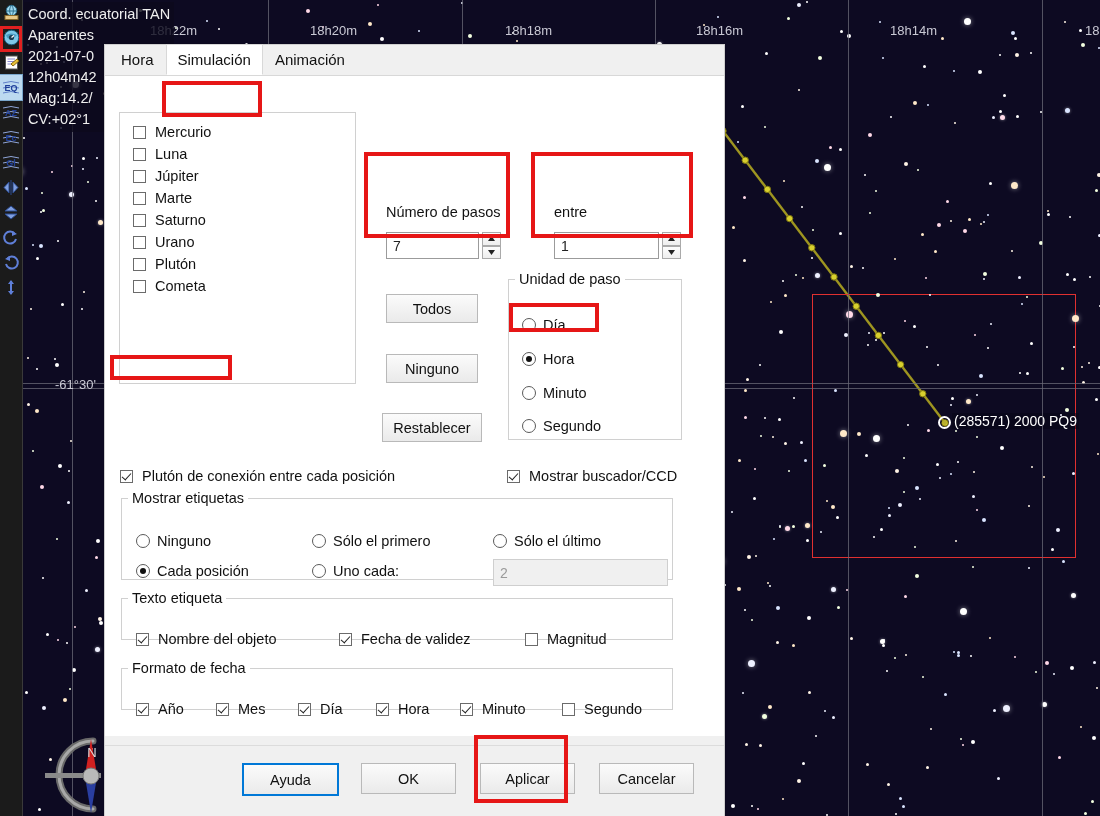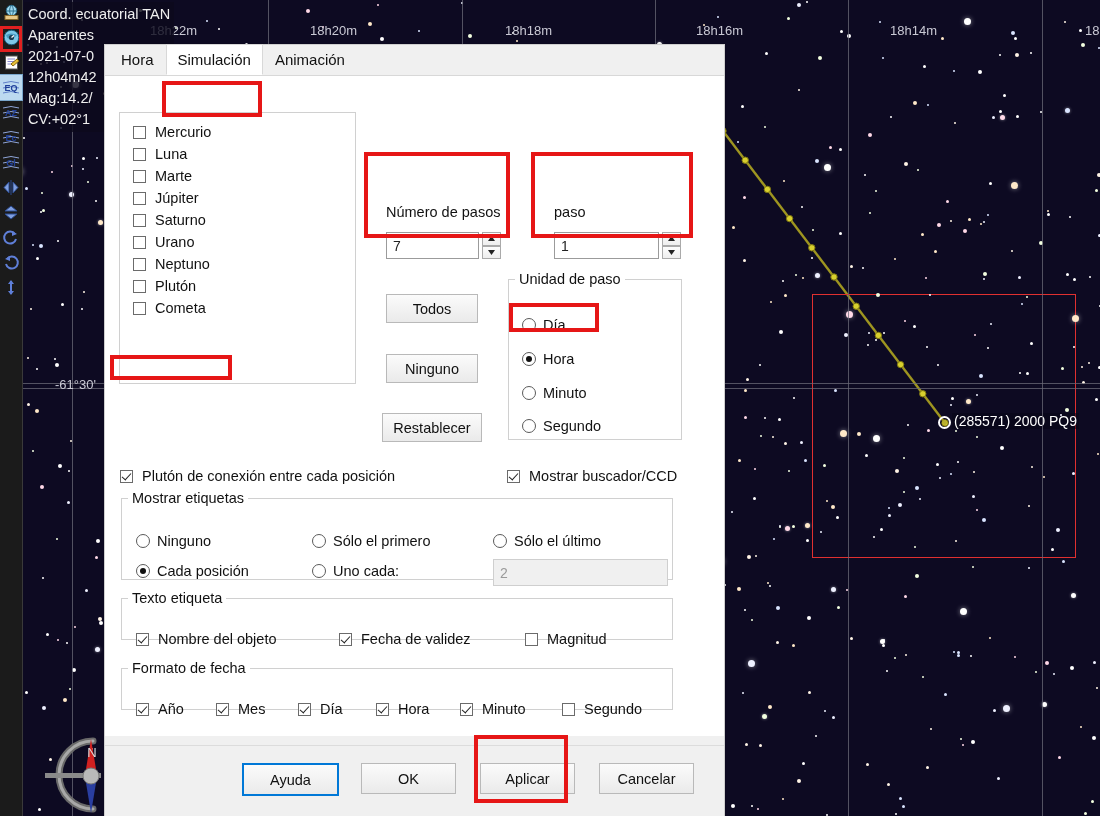--- a/index.html
+++ b/index.html
@@ -1000,37 +1000,33 @@
       <div class="chkrow">
           <span class="chk"></span>
           <span>Mercurio</span>
         </div>
       <div class="chkrow">
           <span class="chk"></span>
           <span>Luna</span>
         </div>
       <div class="chkrow">
           <span class="chk"></span>
-          <span>Marte</span>
+          <span>Júpiter</span>
         </div>
       <div class="chkrow">
           <span class="chk"></span>
-          <span>Júpiter</span>
+          <span>Marte</span>
         </div>
       <div class="chkrow">
           <span class="chk"></span>
           <span>Saturno</span>
         </div>
       <div class="chkrow">
           <span class="chk"></span>
           <span>Urano</span>
-        </div>
-      <div class="chkrow">
-          <span class="chk"></span>
-          <span>Neptuno</span>
         </div>
       <div class="chkrow">
           <span class="chk"></span>
           <span>Plutón</span>
         </div>
       <div class="chkrow">
           <span class="chk"></span>
           <span>Cometa</span>
         </div>
     </div>
@@ -1045,21 +1041,21 @@
             </svg>
           </div>
         <div class="spinb">
             <svg width="7" height="5" viewBox="0 0 7 5">
               <path d="M3.5 5 L0 0 L7 0 Z" fill="#222"></path>
             </svg>
           </div>
       </div>
     </div>
 
-    <div style="position:absolute;left:449px;top:128px;font-size:14.5px;color:#111;">paso</div>
+    <div style="position:absolute;left:449px;top:128px;font-size:14.5px;color:#111;">entre</div>
     <div class="spinbox" style="position:absolute;left:449px;top:156px;">
       <div class="spininput" style="width:105px;">1</div>
       <div class="spinbtns">
         <div class="spinb">
             <svg width="7" height="5" viewBox="0 0 7 5">
               <path d="M3.5 0 L7 5 L0 5 Z" fill="#222"></path>
             </svg>
           </div>
         <div class="spinb">
             <svg width="7" height="5" viewBox="0 0 7 5">

